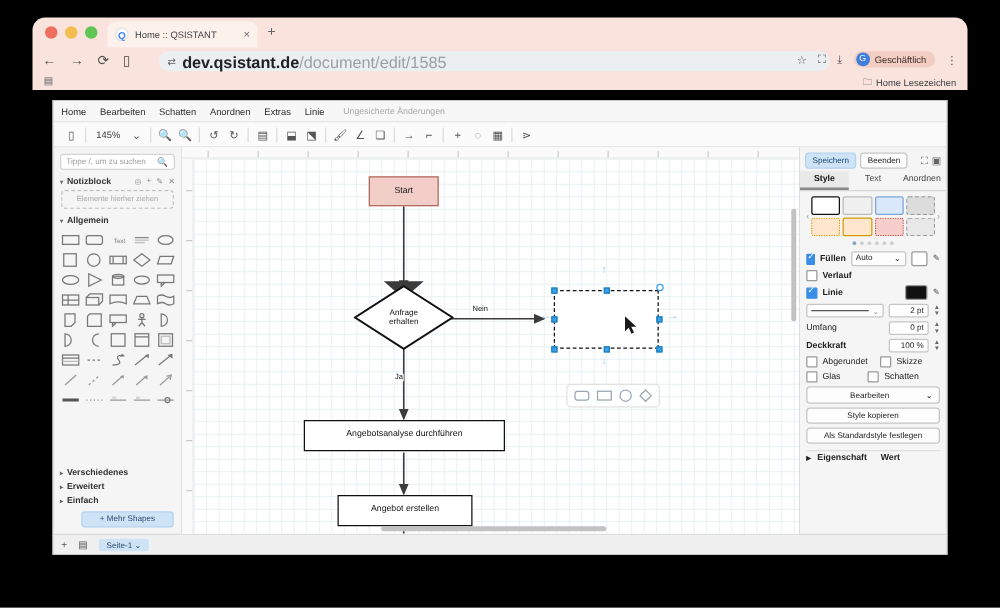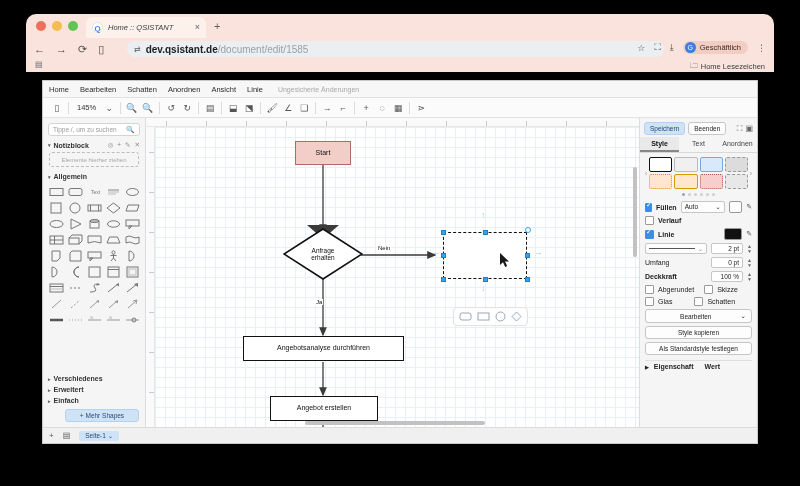--- a/index.html
+++ b/index.html
@@ -24,34 +24,34 @@
   .tab{
     position:absolute;left:60px;top:3px;width:120px;height:21px;
     background:#fdf1ec;border-radius:7px 7px 0 0;display:flex;align-items:center;
     padding:0 6px;box-sizing:border-box;gap:5px;
   }
   .tab .favicon{
     width:11px;height:11px;border-radius:50%;background:#fff;
     color:#4285f4;font-size:8px;line-height:11px;text-align:center;font-weight:bold;
     border:1px solid #dfe1e5;box-sizing:border-box;
   }
-  .tab .ttl{font-size:7.5px;color:#3c4043;white-space:nowrap;overflow:hidden;flex:1;font-style:italic;}
+  .tab .ttl{font-size:7.5px;color:#3c4043;white-space:nowrap;overflow:hidden;flex:1;}
   .tab .tclose{font-size:9px;color:#5f6368;line-height:1;}
   .newtab{position:absolute;left:188px;top:7px;font-size:11px;color:#5f6368;line-height:1;}
 
   .navbar{position:relative;height:22px;}
   .navicons{position:absolute;left:8px;top:4px;display:flex;gap:11px;align-items:center;}
   .navicons span{font-size:11px;color:#4a4a4a;line-height:14px;}
   .omnibox{
     position:absolute;left:101px;top:3px;width:537px;height:16px;
     background:#eceff1;border-radius:8px;display:flex;align-items:center;
     padding:0 7px;box-sizing:border-box;gap:5px;
   }
   .omnibox .shield{font-size:8px;color:#5f6368;}
-  .omnibox .url{font-size:10px;color:#9aa0a6;white-space:nowrap;}
+  .omnibox .url{font-size:13px;color:#9aa0a6;white-space:nowrap;}
   .omnibox .url b{color:#202124;font-weight:bold;}
   .rightnav{position:absolute;right:8px;top:3px;display:flex;align-items:center;gap:9px;}
   .rightnav span{font-size:9px;color:#4a4a4a;}
   .profile{
     display:flex;align-items:center;gap:4px;background:#f2cdc2;border-radius:9px;
     padding:1px 7px 1px 2px;
   }
   .profile .pav{width:11px;height:11px;border-radius:50%;background:#3d7ddc;
     color:#fff;font-size:7px;text-align:center;line-height:11px;}
   .profile .pname{font-size:7.5px;color:#3c2b28;}
@@ -261,21 +261,21 @@
     </div>
   </div>
 
   <div class="app">
 
     <div class="menubar">
       <span class="mi">Home</span>
       <span class="mi">Bearbeiten</span>
       <span class="mi">Schatten</span>
       <span class="mi">Anordnen</span>
-      <span class="mi">Ansicht</span>
+      <span class="mi">Extras</span>
       <span class="mi">Linie</span>
       <span class="unsaved">Ungesicherte Änderungen</span>
     </div>
 
     <div class="toolbar">
       <span class="tb">▯</span>
       <span class="tbsep"></span>
       <span class="tb zoom">145%</span>
       <span class="tb">⌄</span>
       <span class="tbsep"></span>

